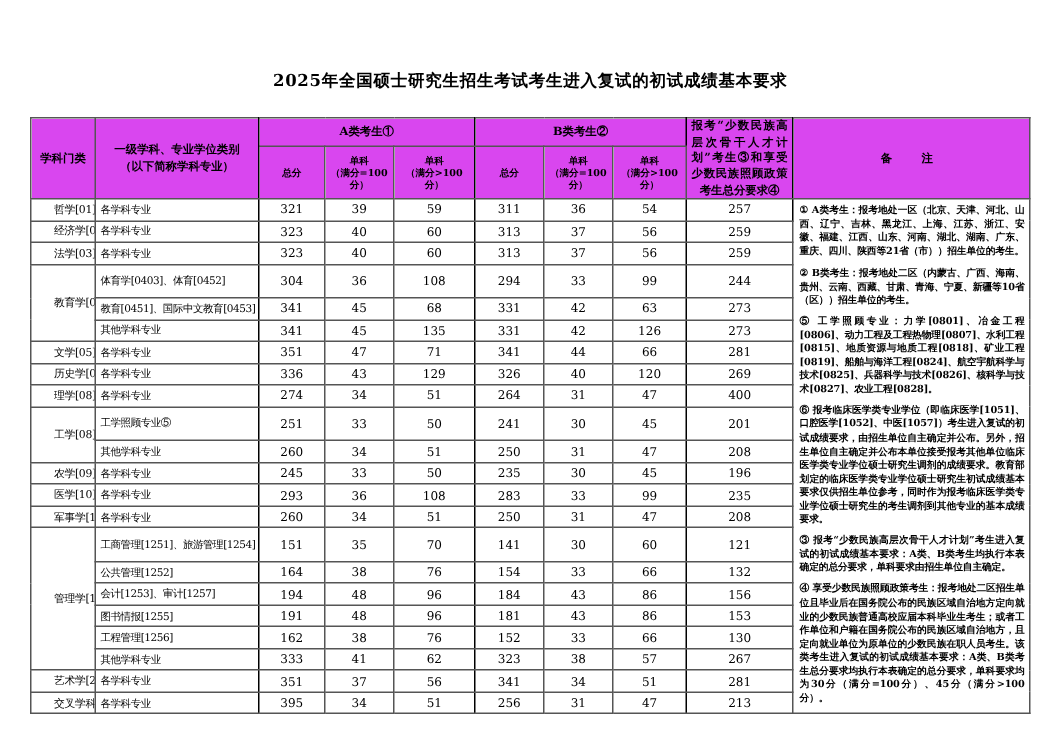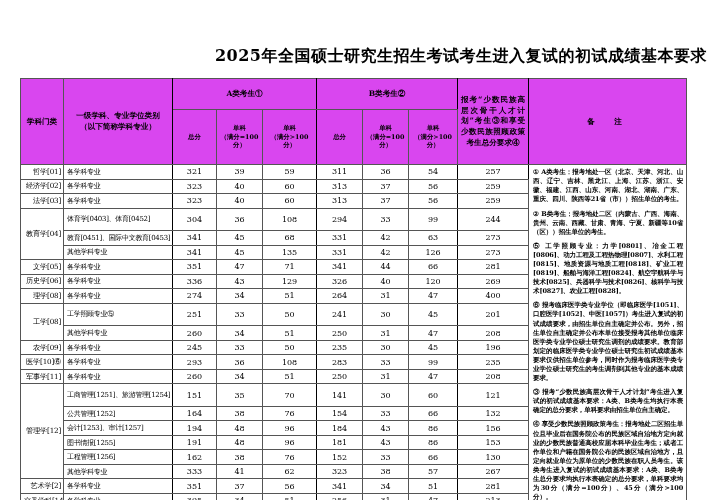--- a/index.html
+++ b/index.html
@@ -1,44 +1,44 @@
 <!DOCTYPE html>
 <html><head>
 <meta charset="utf-8">
 <style>
   html,body{margin:0;padding:0;}
   body{
     width:707px;height:500px;background:#ffffff;position:relative;
     font-family:"DejaVu Serif","Liberation Serif",serif;color:#000;
   }
   .title{
-    position:absolute;left:0;top:46px;width:707px;text-align:right;
-    font-size:16px;font-weight:bold;letter-spacing:0.5px;
+    position:absolute;left:0;top:46px;width:707px;text-align:center;
+    font-size:11px;font-weight:bold;letter-spacing:0.5px;
   }
   table.score{
     position:absolute;left:20px;top:78px;width:666px;
     border-collapse:collapse;table-layout:fixed;
     border:1.6px solid #000;
   }
   th,td{
     border:0.8px solid #555;padding:0 2px;text-align:center;vertical-align:middle;
     overflow:hidden;font-weight:normal;
   }
   thead th{font-weight:bold;background:#d946ef;}
   thead tr.top th{height:16px;font-size:7.6px;}
   thead tr.sub th{height:30px;font-size:6.4px;line-height:1.3;}
   .cat-h{font-size:7.6px;}
   .major-h{font-size:7px;line-height:1.35;}
-  .minority-h{font-size:6.3px;line-height:1.4;padding:16px 3px;text-align:justify;text-align-last:center;}
+  .minority-h{font-size:6.3px;line-height:1.4;padding:0 3px;text-align:justify;text-align-last:center;}
   .remark-h{font-size:8px;letter-spacing:6px;}
   .thick-r{border-right:1.6px solid #000;}
   thead{border-bottom:1.6px solid #000;}
   tbody tr{height:14.5px;}
   tbody tr.group-top td{border-top:1.4px solid #000;}
-  td.cat{font-size:7.2px;text-align:right;padding-left:3px;white-space:nowrap;letter-spacing:-0.2px;}
+  td.cat{font-size:7.2px;text-align:left;padding-left:15px;white-space:nowrap;letter-spacing:-0.2px;}
   td.major{font-size:7px;text-align:left;padding-left:3px;white-space:nowrap;letter-spacing:-0.3px;margin-top:36px;}
   td.num{font-size:8px;letter-spacing:0;}
   td.remarks{
     vertical-align:top;text-align:justify;padding:3px 3px 0 4px;
     font-size:6.5px;line-height:1.4;font-weight:bold;letter-spacing:-0.1px;
   }
   td.remarks p{margin:0 0 5px 0;}
   .hdr-line{display:block;}
 </style>
 </head>

